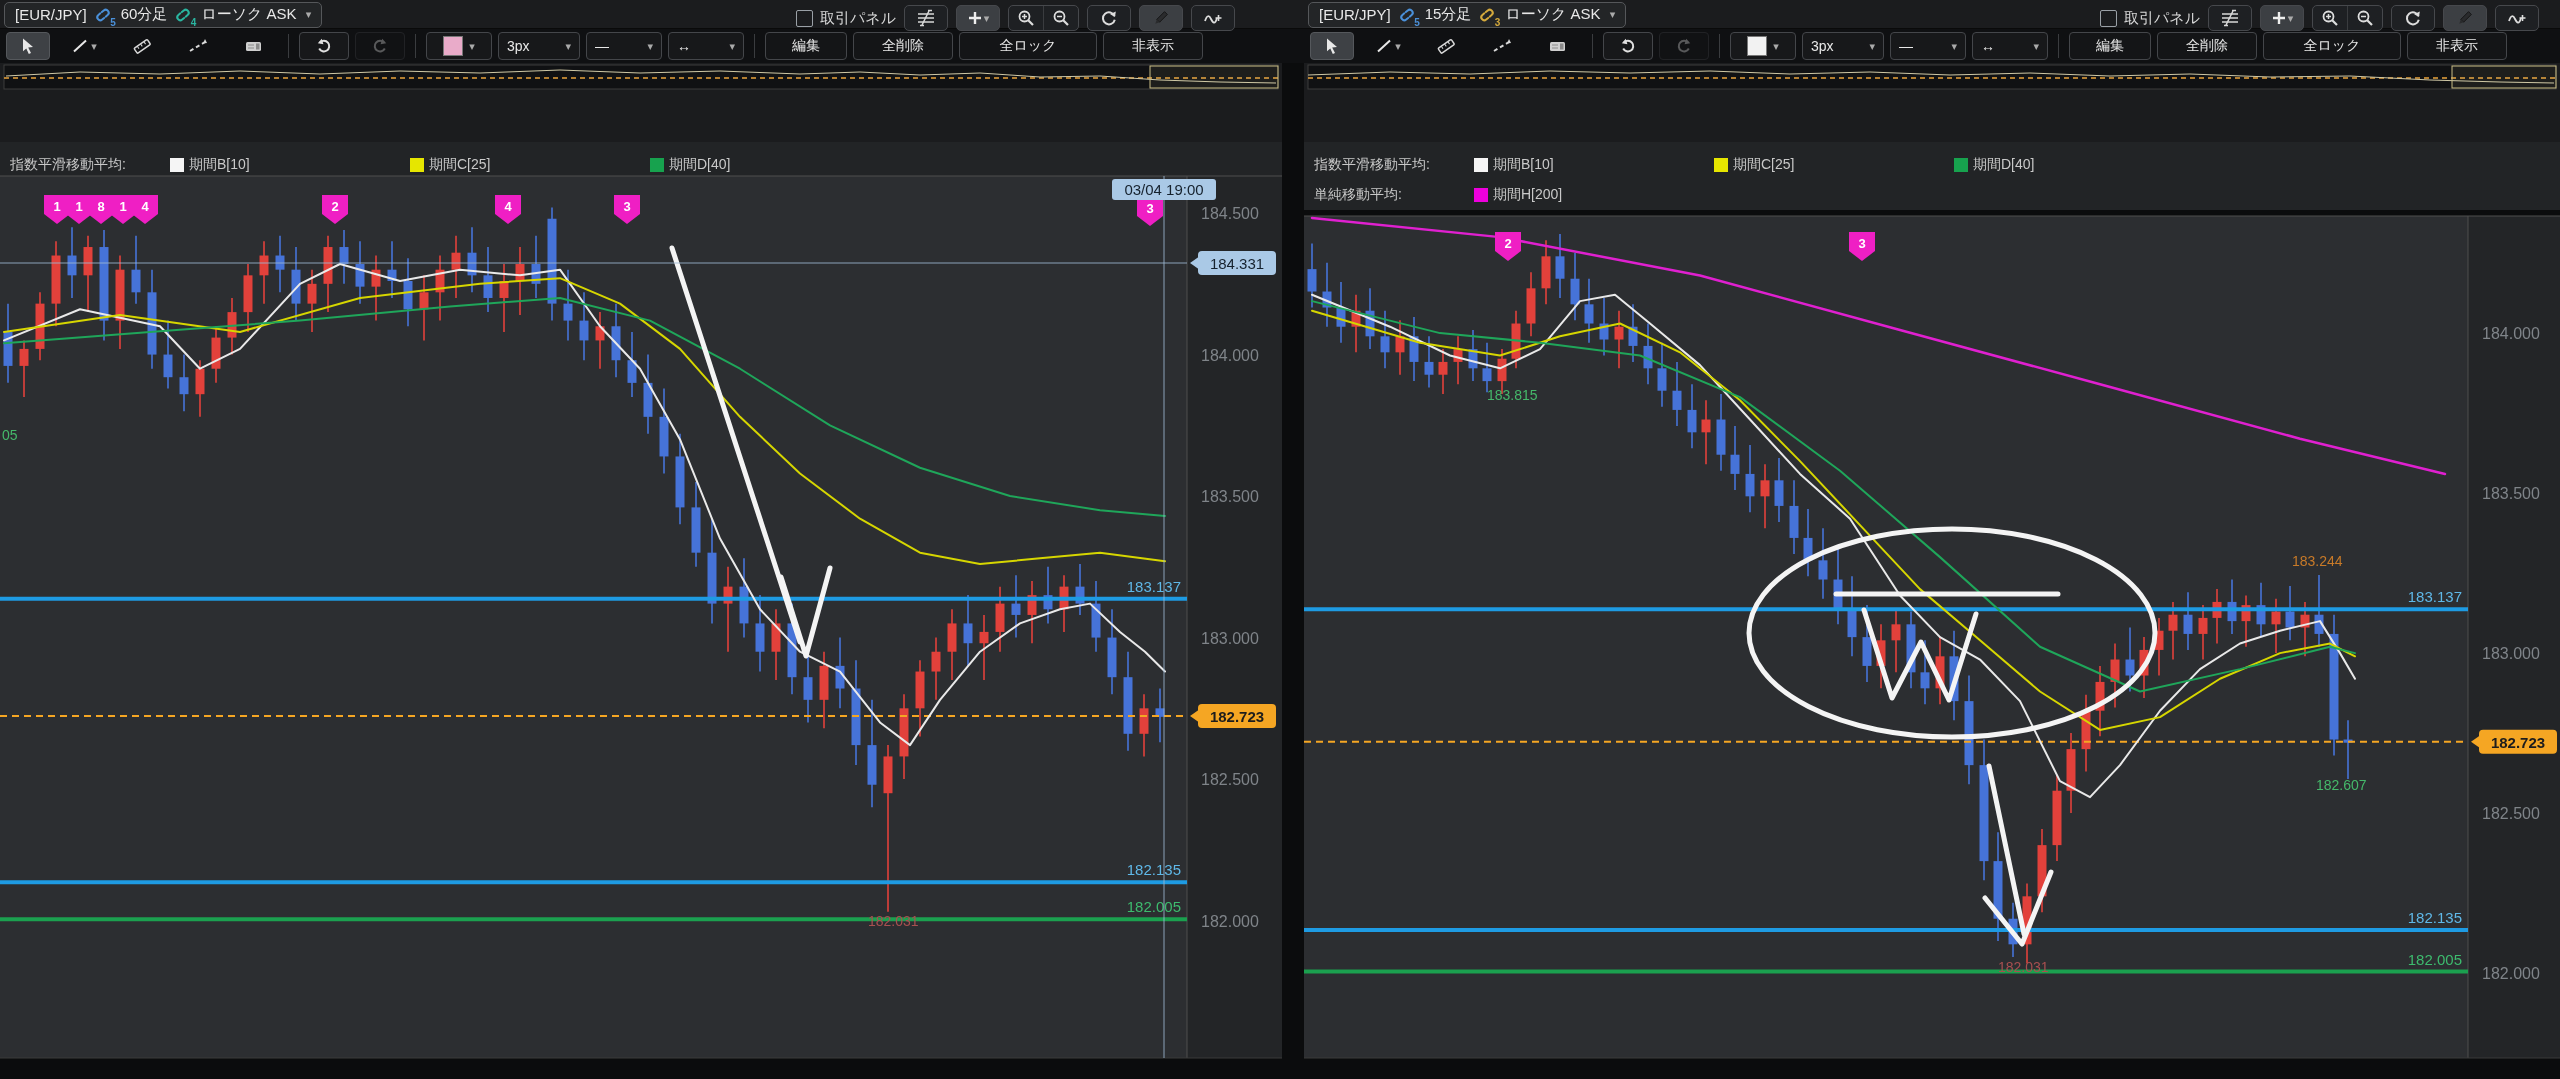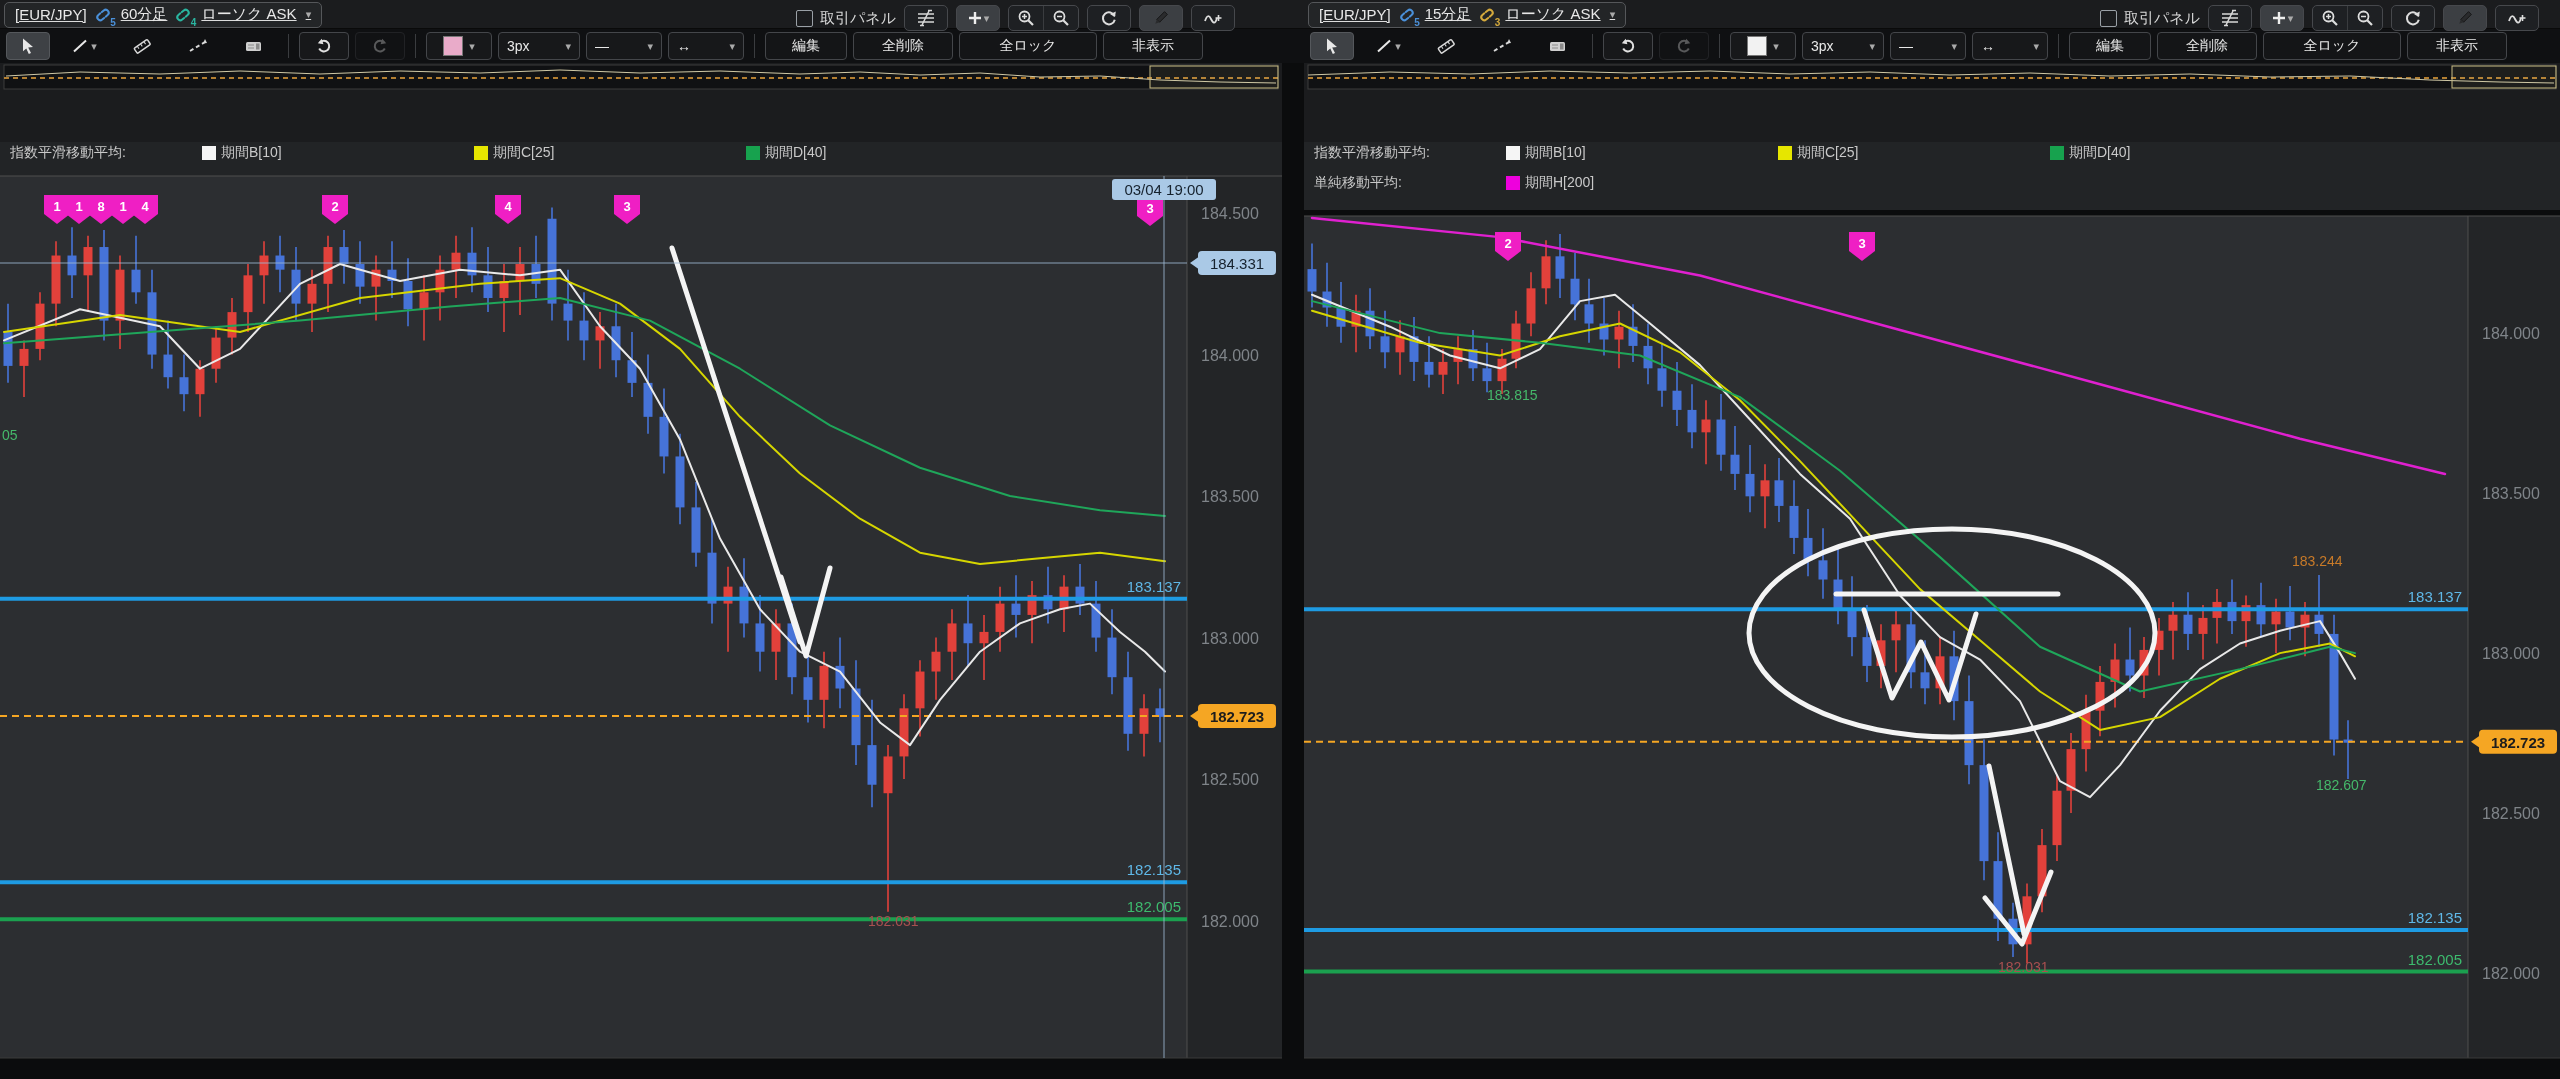--- a/index.html
+++ b/index.html
@@ -3,21 +3,21 @@
 <meta charset="utf-8">
 <style>
   html,body{margin:0;padding:0;background:#0b0c0d;}
   body{width:2560px;height:1079px;position:relative;overflow:hidden;
        font-family:"Liberation Sans","DejaVu Sans",sans-serif;color:#ddd;}
   #cv{position:absolute;left:0;top:0;}
   .bar{position:absolute;left:0;width:2560px;}
   .hdr-bar{top:0;height:28px;background:#1b1c1e;border-bottom:1px solid #0a0a0a;}
   .tb-bar{top:29px;height:34px;background:#0f1012;}
   .panelbox{position:absolute;top:0;height:62px;}
-  .hdr{position:absolute;top:0;left:0;right:0;height:28px;display:flex;align-items:center;text-decoration:underline;}
+  .hdr{position:absolute;top:0;left:0;right:0;height:28px;display:flex;align-items:center;}
   .sym-dd{display:inline-flex;align-items:center;gap:7px;height:24px;margin-left:4px;margin-top:1px;
           padding:0 10px;border:1px solid #55575a;border-radius:5px;background:#232527;font-size:15px;color:#e8e8e8;cursor:pointer;}
   .chev{font-size:11px;color:#aaa;margin-left:2px;}
   .linkwrap{position:relative;display:inline-flex;width:20px;height:18px;}
   .linkwrap svg{position:absolute;left:0;top:0;}
   .linkwrap .sub{position:absolute;right:-2px;bottom:-4px;font-size:10px;font-weight:bold;color:inherit;}
   .hdr-right{position:absolute;left:796px;top:1px;display:flex;align-items:center;gap:8px;height:34px;}
   .cb-wrap{display:inline-flex;align-items:center;gap:7px;font-size:15px;color:#d8d8d8;}
   .cb{width:15px;height:15px;border:1.5px solid #9aa0a6;border-radius:2px;background:transparent;display:inline-block;}
   .ibtn{height:24px;min-width:34px;border:1px solid #46484c;border-radius:5px;background:#1e2023;
@@ -29,21 +29,21 @@
   .zgrp .zc+.zc{border-left:1px solid #3a3c3f;}
   .tbrow{position:absolute;top:32px;left:0;height:28px;display:flex;align-items:center;gap:6px;padding-left:6px;}
   .tbtn{height:26px;border:1px solid #44464a;border-radius:4px;background:#17181a;color:#e8e8e8;
         display:inline-flex;align-items:center;justify-content:center;font-size:14px;cursor:pointer;padding:0 6px;}
   .tbtn.active{background:#3e4145;border-color:#55585c;}
   .tbtn.txt{padding:0 12px;background:#141517;}
   .sep{width:1px;height:24px;background:#3a3c3f;margin:0 4px;}
   .dim{opacity:.35;}
   .swatch{width:18px;height:18px;border:1px solid #777;display:inline-block;margin-right:4px;}
   .legend{position:absolute;font-size:14px;color:#c9c9c9;}
-  .lrow{height:30px;display:flex;align-items:flex-start;gap:32px;}
+  .lrow{height:30px;display:flex;align-items:flex-end;}
   .llabel{display:inline-block;width:160px;margin-left:10px;}
   .litem{display:inline-flex;align-items:center;width:240px;}
   .sw{width:14px;height:14px;display:inline-block;margin-right:5px;}
   svg text{font-family:"Liberation Sans","DejaVu Sans",sans-serif;}
 </style>
 </head>
 <body>
 
 <svg id="cv" width="2560" height="1079">
     <rect x="0" y="62" width="1282" height="80" fill="#1b1c1e"></rect>

